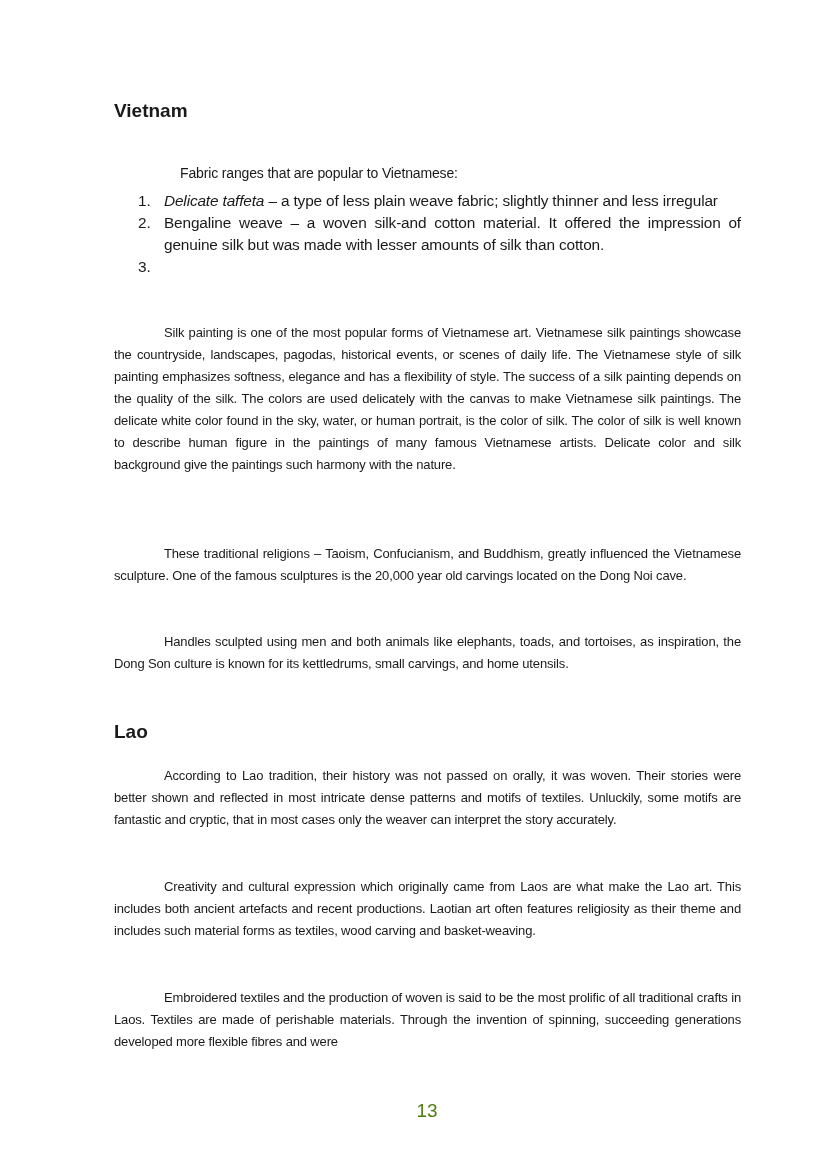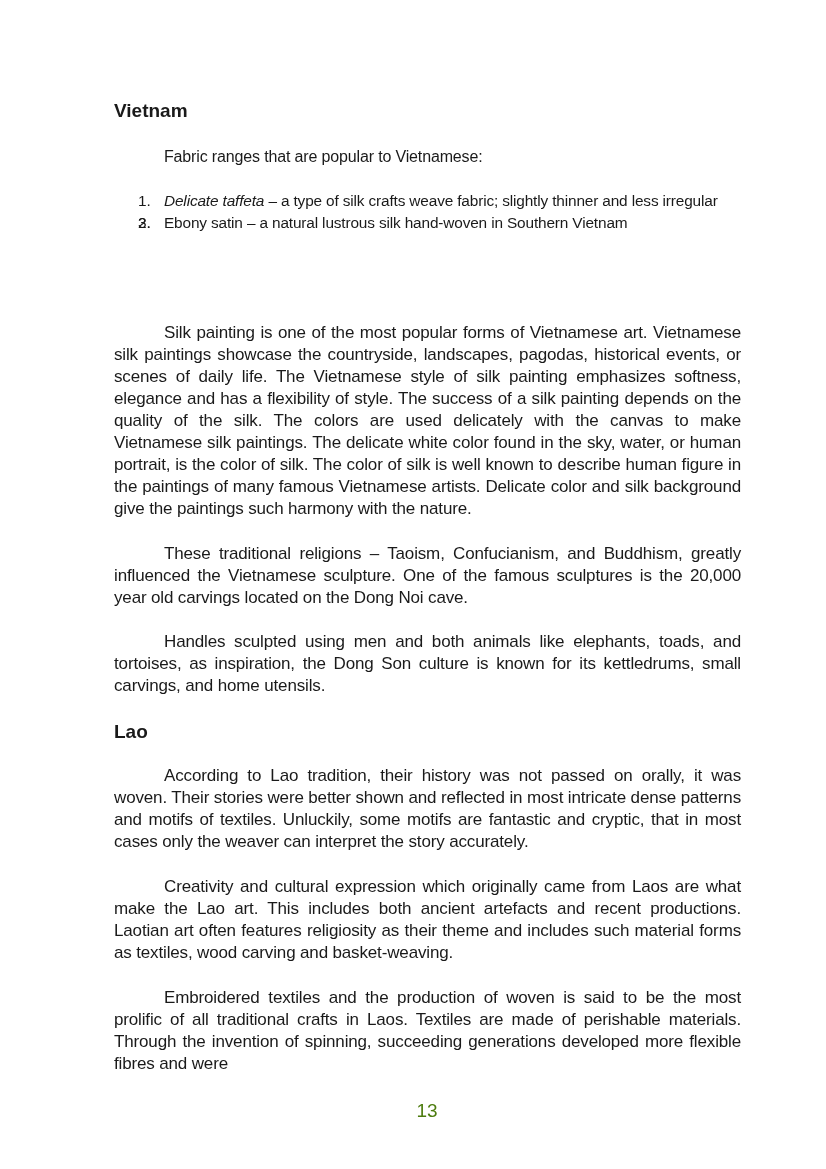--- a/index.html
+++ b/index.html
@@ -7,24 +7,24 @@
   .page {
     position: absolute; left: 14px; top: 0; width: 826px; height: 1169px; background: #fff;
     font-family: "Liberation Sans", sans-serif; color: #1a1a1a;
   }
   .content { position: absolute; left: 100px; top: 0; width: 627px; }
   .h {
     position: absolute; left: 0; font-weight: bold; font-size: 19px; line-height: 22px; margin: 0;
   }
   .p {
     position: absolute; left: 0; width: 627px; margin: 0;
-    font-size: 17px; line-height: 22px; text-align: justify; text-indent: 50px;
+    font-size: 13px; line-height: 22px; text-align: justify; text-indent: 50px;
     letter-spacing: -0.15px; word-spacing: 0px;
   }
-  .intro { position: absolute; left: 50px; font-size: 16px; line-height: 22px; margin: 0; letter-spacing: -0.15px; }
+  .intro { position: absolute; left: 50px; font-size: 14px; line-height: 22px; margin: 16px; letter-spacing: -0.15px; }
   ol.list {
     position: absolute; left: 0; width: 627px; margin: 0; padding: 0; list-style: none;
     font-size: 15.4px; line-height: 22px; letter-spacing: -0.15px;
   }
   ol.list li { position: relative; padding-left: 50px; text-align: justify; }
   ol.list li .num { position: absolute; left: 24px; top: 0; }
   .pagenum {
     position: absolute; left: 0; width: 826px; top: 1101px; text-align: center;
     font-family: "Liberation Sans", sans-serif; font-size: 19px; line-height: 20px; color: #4d7c0f;
   }
@@ -35,28 +35,28 @@
 <div class="page">
   <div class="content">
 
     <h2 class="h" style="top:100px">Vietnam</h2>
 
     <p class="intro" style="top:146px">Fabric ranges that are popular to Vietnamese:</p>
 
     <ol class="list" style="top:190px">
       <li>
         <span class="num">1.</span>
-        <em>Delicate taffeta</em><span> – a type of silk crafts weave fabric; slightly thinner and less irregular</span>
+        <em>Delicate taffeta</em><span> – a type of less plain weave fabric; slightly thinner and less irregular</span>
       </li>
       <li>
         <span class="num">2.</span>
+        <span>Bengaline weave – a woven silk-and cotton material. It offered the impression of genuine silk but was made with lesser amounts of silk than cotton.</span>
       </li>
       <li>
         <span class="num">3.</span>
-        <span>Ebony satin – a natural lustrous silk hand-woven in Southern Vietnam</span>
       </li>
     </ol>
 
     <p class="p" style="top:322px">Silk painting is one of the most popular forms of Vietnamese art. Vietnamese silk paintings showcase the countryside, landscapes, pagodas, historical events, or scenes of daily life. The Vietnamese style of silk painting emphasizes softness, elegance and has a flexibility of style. The success of a silk painting depends on the quality of the silk. The colors are used delicately with the canvas to make Vietnamese silk paintings. The delicate white color found in the sky, water, or human portrait, is the color of silk. The color of silk is well known to describe human figure in the paintings of many famous Vietnamese artists. Delicate color and silk background give the paintings such harmony with the nature.</p>
     <p class="p" style="top:543px">These traditional religions – Taoism, Confucianism, and Buddhism, greatly influenced the Vietnamese sculpture. One of the famous sculptures is the 20,000 year old carvings located on the Dong Noi cave.</p>
     <p class="p" style="top:631px">Handles sculpted using men and both animals like elephants, toads, and tortoises, as inspiration, the Dong Son culture is known for its kettledrums, small carvings, and home utensils.</p>
 
     <h2 class="h" style="top:721px">Lao</h2>
 
     <p class="p" style="top:765px">According to Lao tradition, their history was not passed on orally, it was woven. Their stories were better shown and reflected in most intricate dense patterns and motifs of textiles. Unluckily, some motifs are fantastic and cryptic, that in most cases only the weaver can interpret the story accurately.</p>

